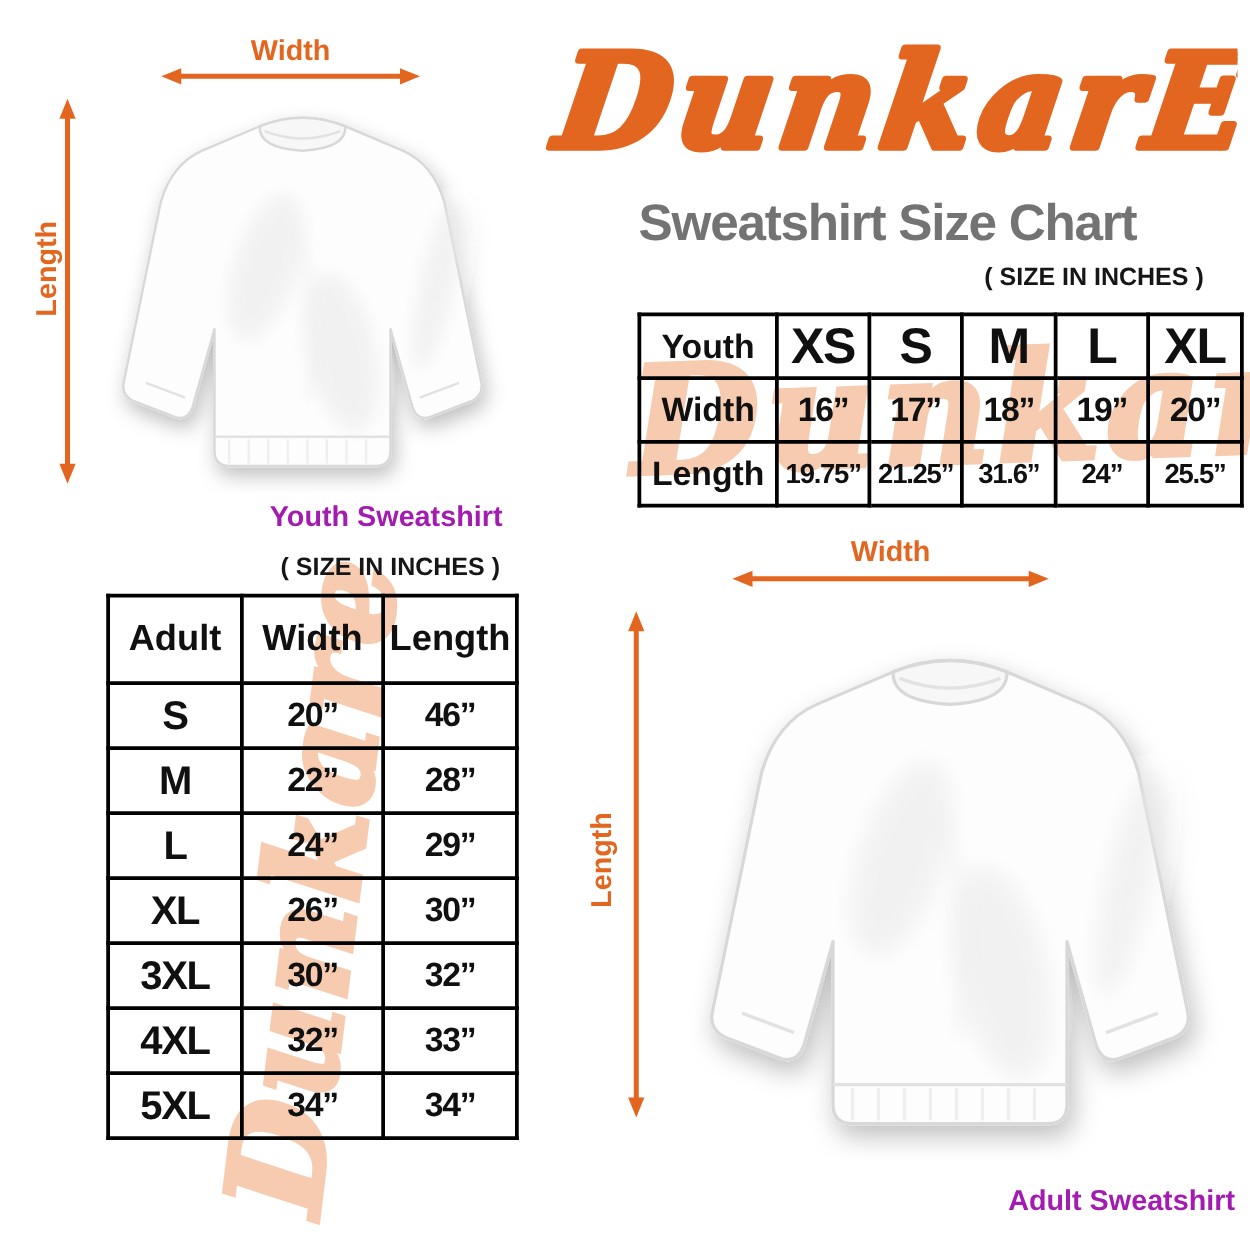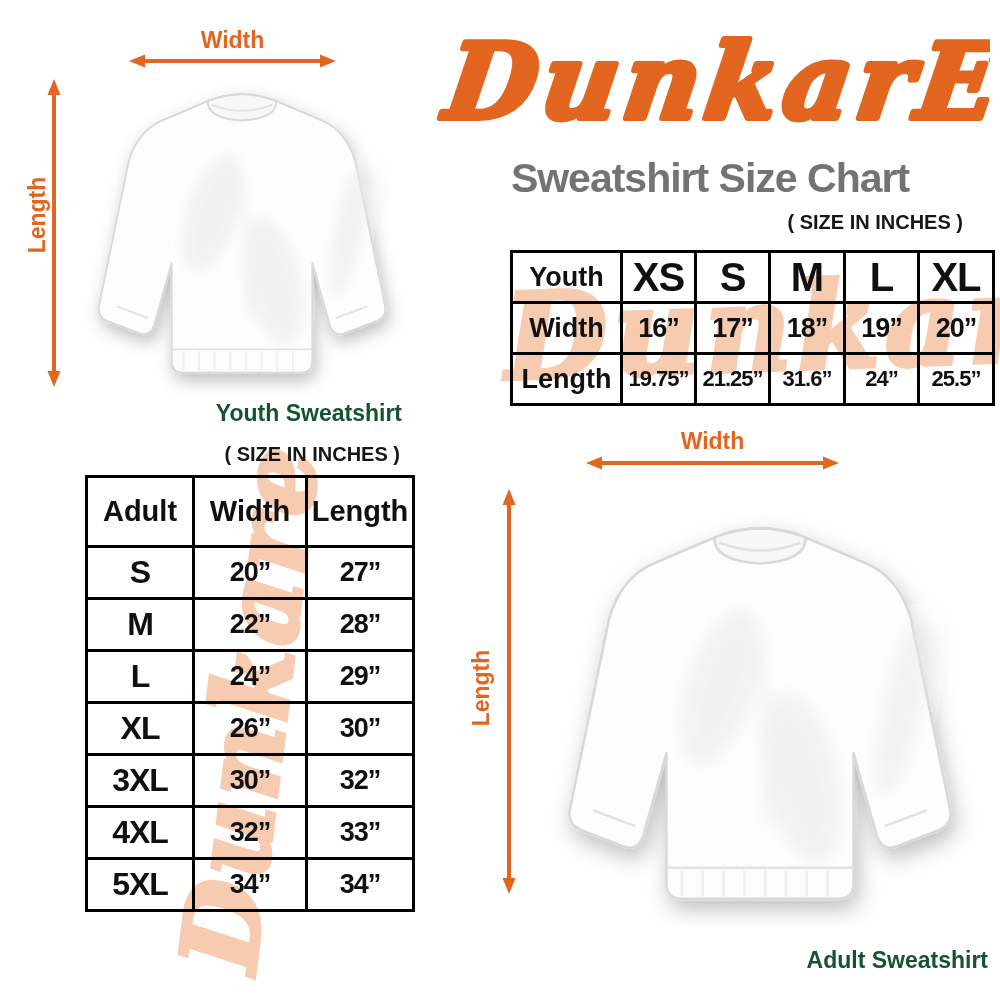--- a/index.html
+++ b/index.html
@@ -43,21 +43,21 @@
   .adult-table tr{height:52px;}
   .adult-table tr.head-row{height:70px;}
   .adult-table .head{font-size:29px;font-weight:bold;}
   .adult-table .size{font-size:32px;font-weight:bold;letter-spacing:-1px;}
   .adult-table .value{font-size:27px;font-weight:bold;letter-spacing:-1px;}
 
   
   .dim-label{position:absolute;color:#E2661F;font-weight:bold;font-size:23px;text-align:center;z-index:2;}
   .rot{transform:rotate(-90deg);}
   .arrow{position:absolute;z-index:2;}
-  .caption{position:absolute;font-size:23px;font-weight:bold;color:#14532d;z-index:2;}
+  .caption{position:absolute;font-size:23px;font-weight:bold;color:#a21caf;z-index:2;}
 
   .youth-width-label{left:128px;top:27px;width:209px;}
   .youth-arrow-h{left:128px;top:52px;width:209px;height:18px;}
   .youth-length-label{left:-23px;top:202px;width:120px;height:26px;line-height:26px;}
   .youth-arrow-v{left:45px;top:78px;width:18px;height:310px;}
   .youth-sweatshirt{position:absolute;left:66px;top:64px;width:352px;height:338px;z-index:2;}
   .youth-caption{left:140px;top:400px;width:262px;text-align:right;}
 
   .adult-width-label{left:585px;top:428px;width:255px;}
   .adult-arrow-h{left:585px;top:454px;width:255px;height:18px;}
@@ -183,21 +183,21 @@
       </colgroup>
     <tbody>
         <tr class="head-row">
       <th class="head">Adult</th>
       <th class="head">Width</th>
       <th class="head">Length</th>
     </tr>
     <tr>
       <th class="size">S</th>
       <td class="value">20”</td>
-      <td class="value">27”</td>
+      <td class="value">46”</td>
     </tr>
     <tr>
       <th class="size">M</th>
       <td class="value">22”</td>
       <td class="value">28”</td>
     </tr>
     <tr>
       <th class="size">L</th>
       <td class="value">24”</td>
       <td class="value">29”</td>

